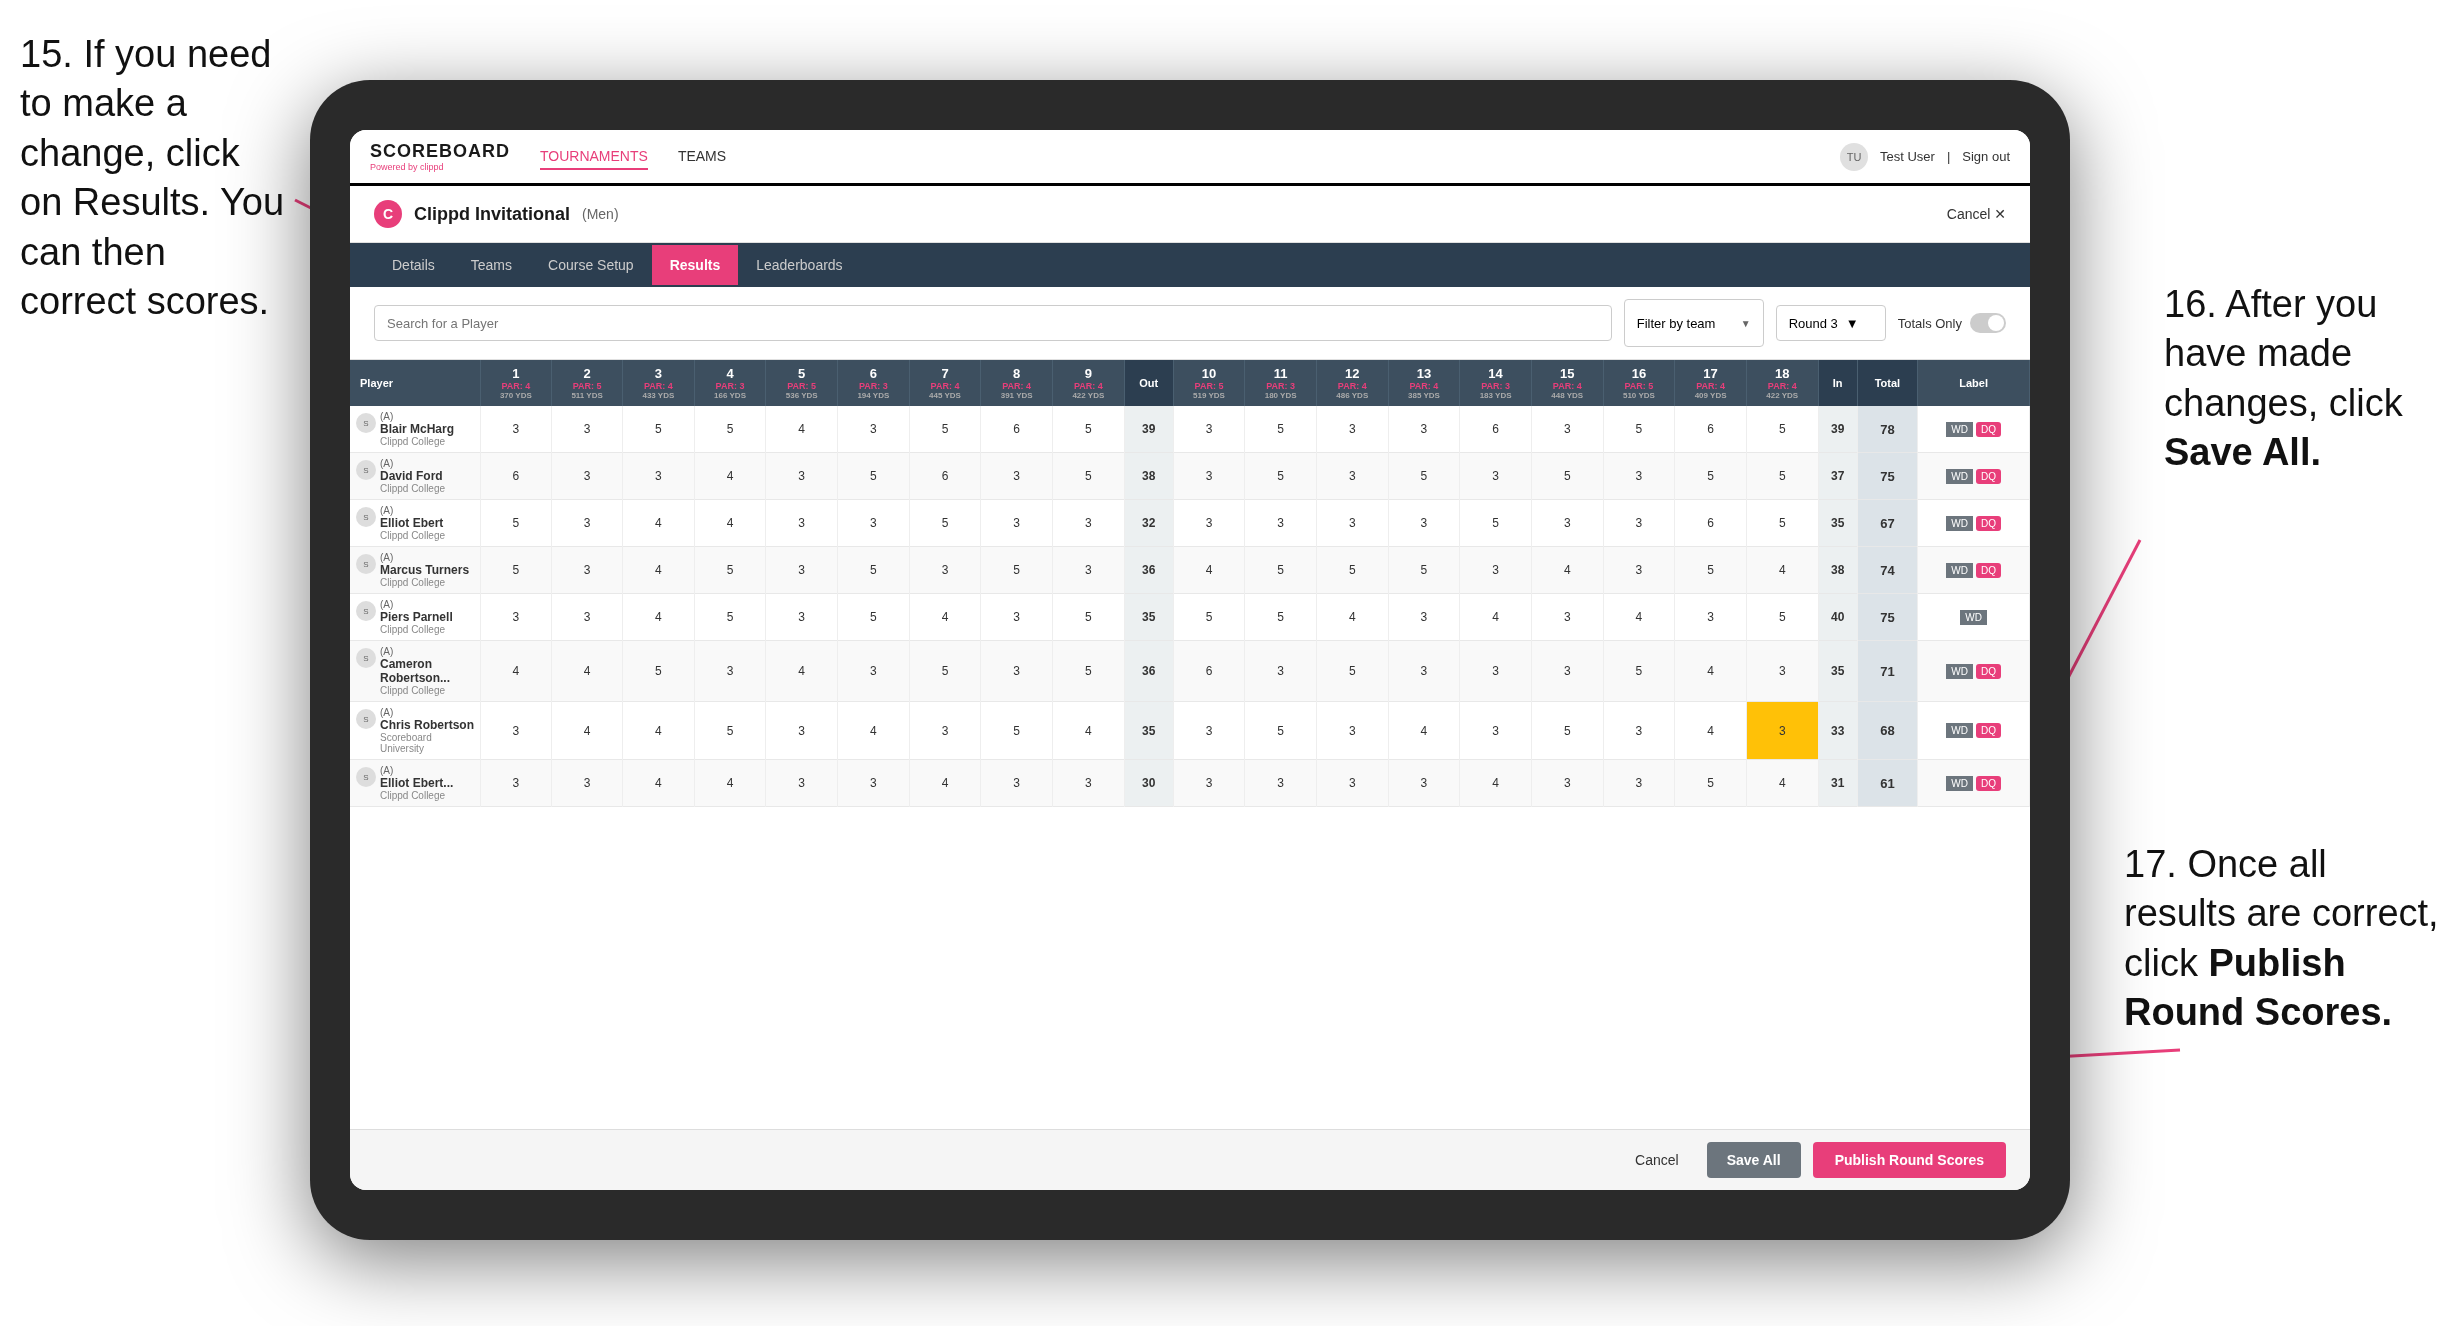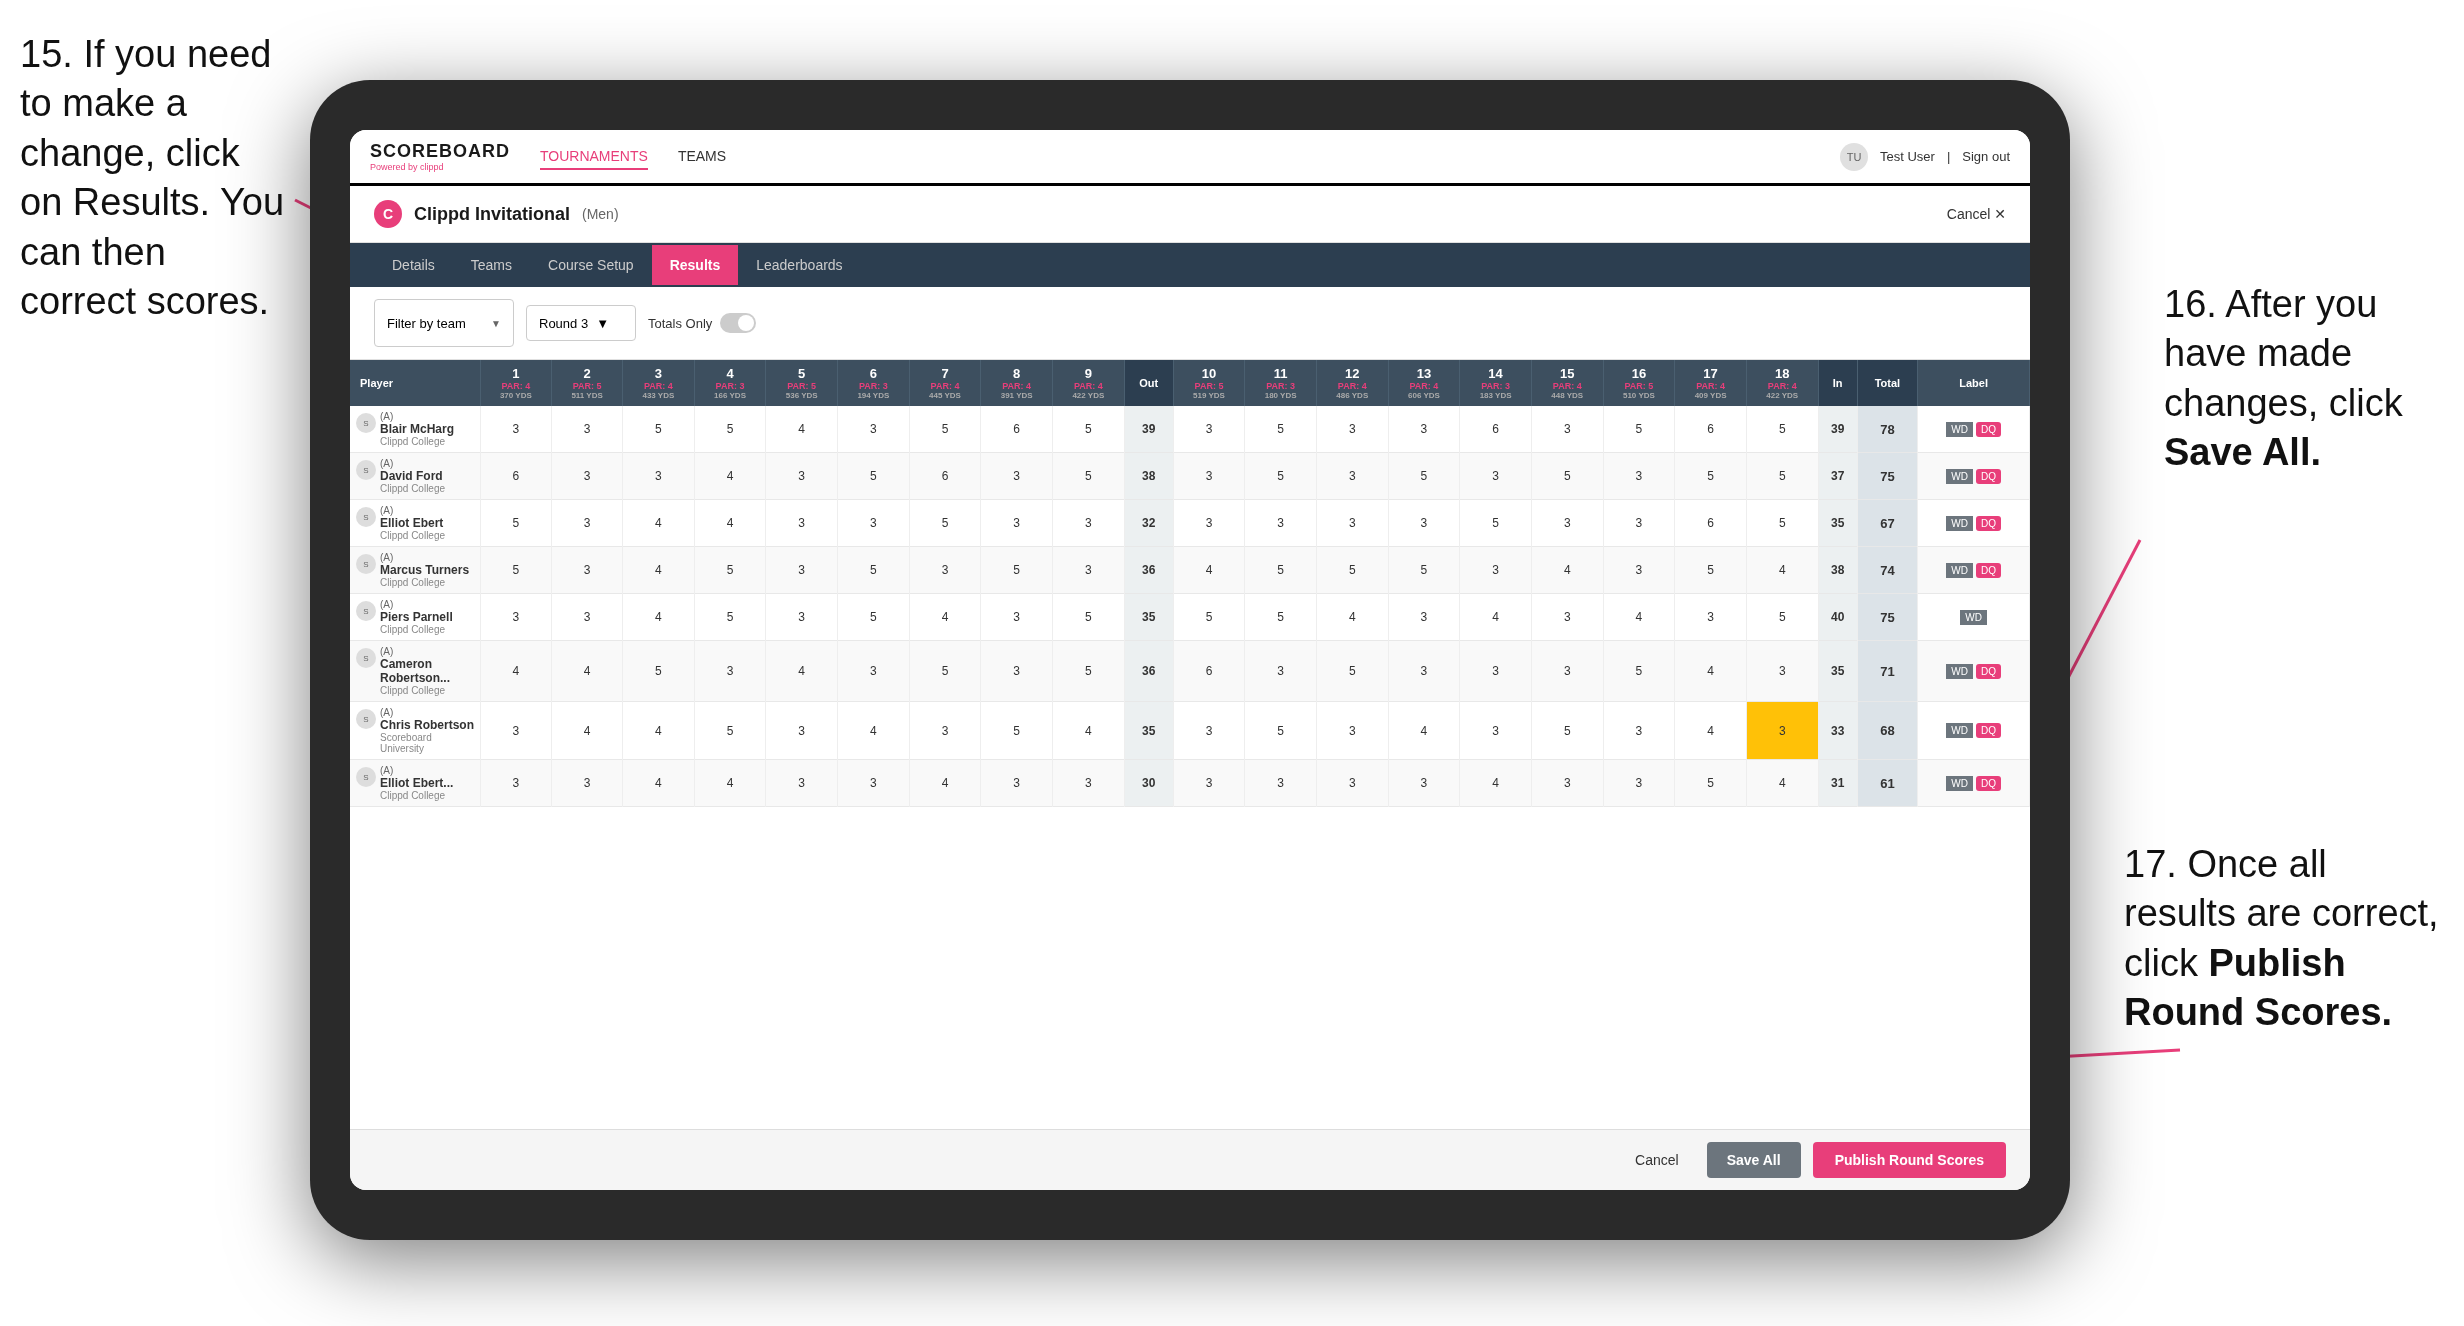--- a/index.html
+++ b/index.html
@@ -512,20 +512,21 @@
 
     <div class="sub-nav">
       <div class="sub-nav-tab">Details</div>
       <div class="sub-nav-tab">Teams</div>
       <div class="sub-nav-tab">Course Setup</div>
       <div class="sub-nav-tab active">Results</div>
       <div class="sub-nav-tab">Leaderboards</div>
     </div>
 
     <div class="filters-row">
+      <input class="search-input" type="text" placeholder="Search for a Player" style="">
       <div class="filter-dropdown">
         <span>Filter by team</span>
         <span class="chevron">▼</span>
       </div>
       <div class="round-dropdown">
         <span>Round 3</span>
         <span class="chevron">▼</span>
       </div>
       <div class="totals-toggle">
         <span>Totals Only</span>
@@ -595,21 +596,21 @@
                 <span class="th-yds">180 YDS</span>
               </th>
             <th>
                 <span class="th-hole-num">12</span>
                 <span class="th-par">PAR: 4</span>
                 <span class="th-yds">486 YDS</span>
               </th>
             <th>
                 <span class="th-hole-num">13</span>
                 <span class="th-par">PAR: 4</span>
-                <span class="th-yds">606 YDS</span>
+                <span class="th-yds">385 YDS</span>
               </th>
             <th>
                 <span class="th-hole-num">14</span>
                 <span class="th-par">PAR: 3</span>
                 <span class="th-yds">183 YDS</span>
               </th>
             <th>
                 <span class="th-hole-num">15</span>
                 <span class="th-par">PAR: 4</span>
                 <span class="th-yds">448 YDS</span>

